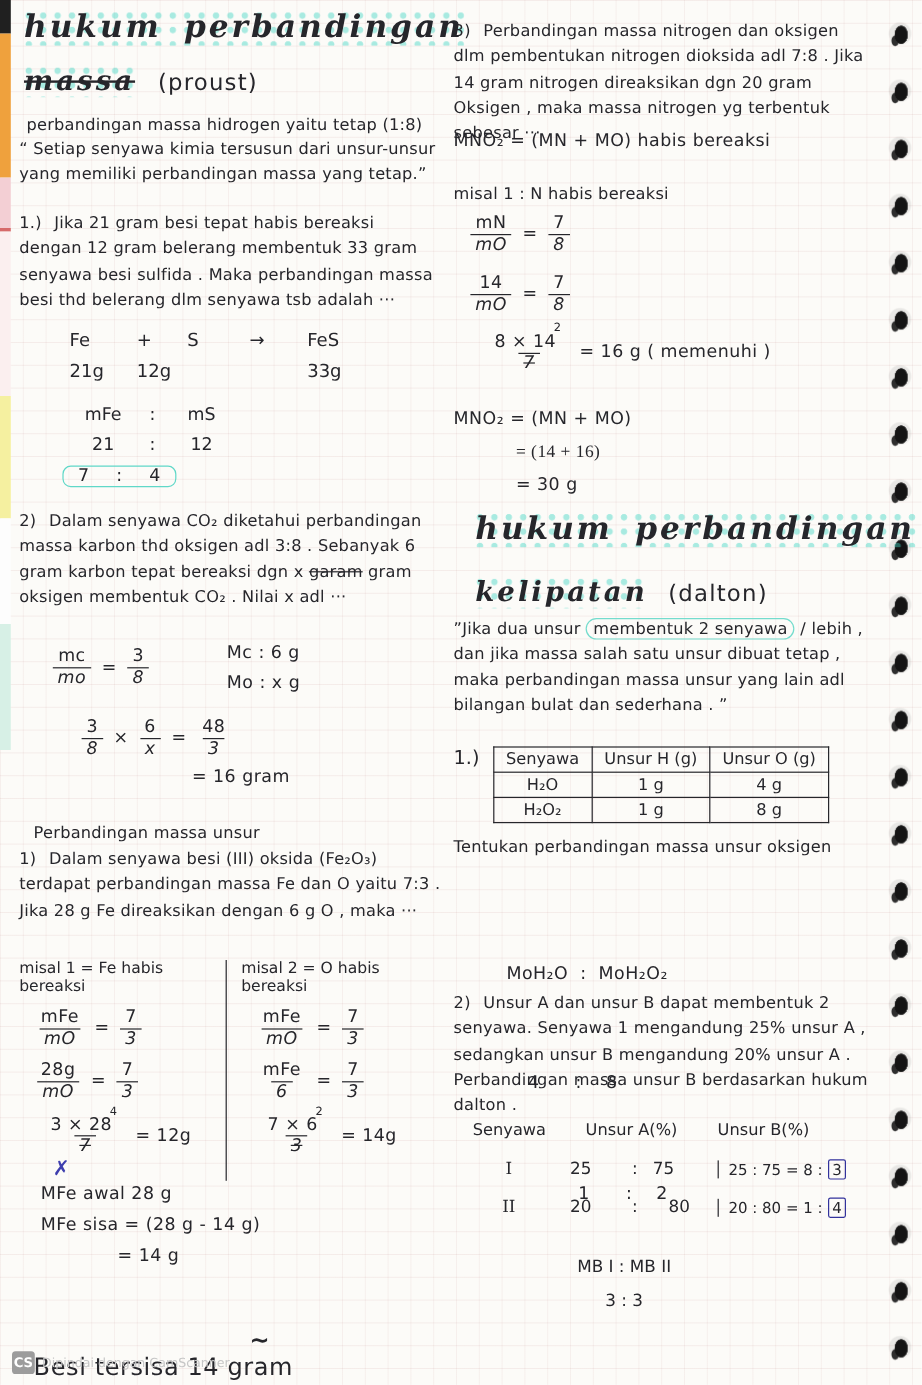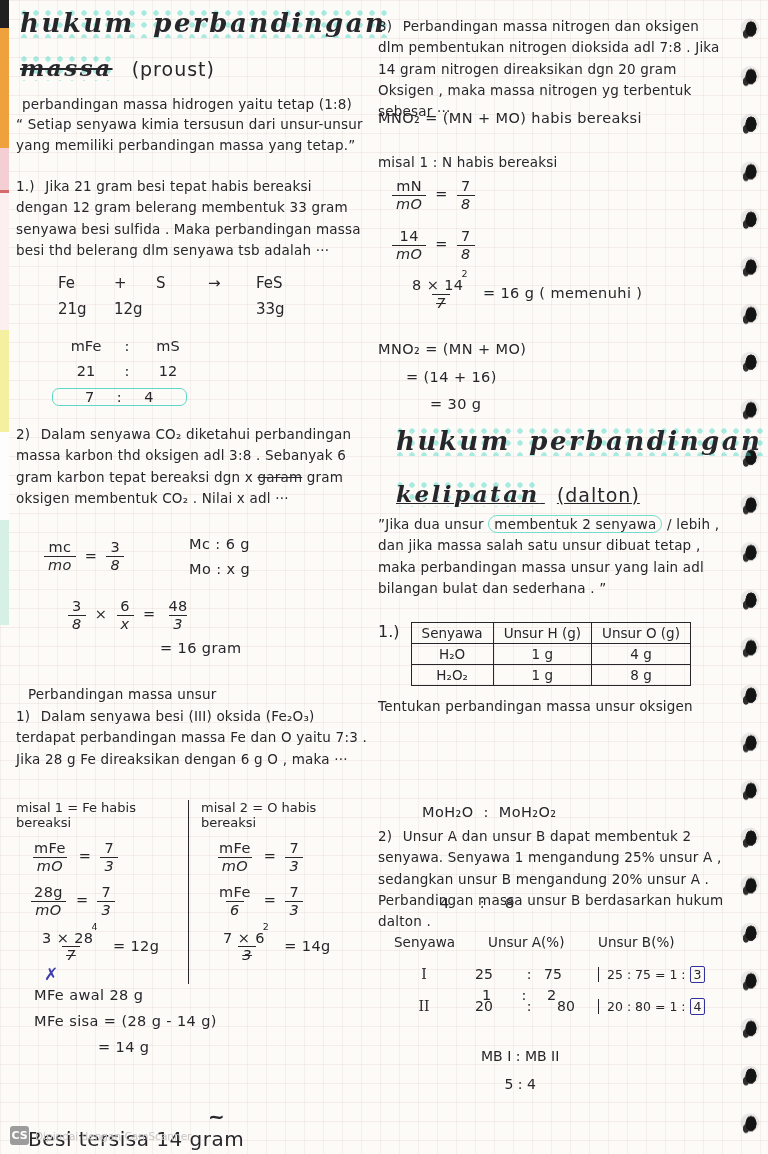--- a/index.html
+++ b/index.html
@@ -49,21 +49,21 @@
   }
   .struckword{text-decoration:line-through;}
   .paren{font-family:"DejaVu Sans", sans-serif;font-style:normal;font-weight:400;font-size:19px;letter-spacing:1px;word-spacing:2px;}
   .eq{font-size:14.5px;letter-spacing:0.4px;}
   .frac{display:inline-flex;flex-direction:column;align-items:center;vertical-align:middle;line-height:1.15;margin:0 4px;}
   .frac .n{padding:0 4px;}
   .frac .d{border-top:1.7px solid #26262b;padding:0 4px;font-style:italic;}
   .strike{text-decoration:line-through;}
   .csup{font-size:9.5px;position:relative;top:-7px;left:-2px;}
   .xmark{color:#3d3dae;font-size:17px;margin-left:10px;}
-  .tealbox{display:inline-block;border:1.7px solid #5fd8c8;border-radius:7px;padding:0 32px;}
+  .tealbox{display:inline-block;border:1.7px solid #5fd8c8;border-radius:7px;padding:0 12px;}
   .tealcircle{border:1.6px solid #74dccd;border-radius:14px;padding:0 5px;}
   .bluebox{border:1.6px solid #32329c;border-radius:2px;padding:0 3px;color:#26262b;}
   .rxn{display:grid;grid-template-columns:56px 42px 52px 48px 70px;font-size:15px;row-gap:8px;}
   .ratio{display:grid;grid-template-columns:56px 26px 56px;row-gap:9px;font-size:14.5px;text-align:center;}
   .misal{display:flex;font-size:13px;}
   .misal .mcol{width:172px;}
   .misal .mcol.m2{border-left:1.7px solid #26262b;padding-left:12px;}
   .mstep{margin:10px 0 0 10px;}
   .dtable{border-collapse:collapse;font-size:13.5px;text-align:center;}
   .dtable th,.dtable td{border:1.7px solid #26262b;font-weight:400;padding:2px 10px;}
@@ -302,26 +302,26 @@
     <div class="blk eq" style="top:276px;left:26px;">
       <span class="frac">
         <span class="n"><span>8 × 14</span><sup class="csup">2</sup></span>
         <span class="d strike">7</span>
       </span>
       <span>= 16 g ( memenuhi )</span>
     </div>
 
     <div class="blk eq" style="top:336px;left:0;line-height:1.9;">
       <div>MNO₂ = (MN + MO)</div>
-      <div style="margin-left:28px;">=  (14 + 16)</div>
+      <div style="margin-left:52px;font-family:Liberation Serif, serif;">=  (14 + 16)</div>
       <div style="margin-left:52px;">=  30 g</div>
     </div>
 
     <div class="blk script hl" style="top:426px;left:18px;">hukum perbandingan</div>
-    <div class="blk" style="top:480px;left:18px;text-decoration:underline;">
+    <div class="blk" style="top:480px;left:18px;">
       <span class="script small hl">kelipatan</span>
       <span class="paren" style="margin-left:12px;">(dalton)</span>
     </div>
 
     <div class="blk p" style="top:514px;left:0;width:350px;">
       <span>”Jika dua unsur</span>
       <span class="tealcircle">membentuk 2 senyawa</span>
       <span>/ lebih , dan jika massa salah satu unsur dibuat tetap , maka perbandingan massa unsur yang lain adl bilangan bulat dan sederhana . ”</span>
     </div>
 
@@ -365,39 +365,39 @@
         <span style="width:94px;">Senyawa</span>
         <span style="width:110px;">Unsur A(%)</span>
         <span style="width:110px;">Unsur B(%)</span>
       </div>
       <div class="t2row">
         <span style="width:60px;text-align:center;font-family:'DejaVu Serif',serif;">I</span>
         <span style="width:60px;text-align:center;">25</span>
         <span style="width:30px;text-align:center;">:</span>
         <span style="width:44px;text-align:left;">75</span>
         <span class="t2note">
-          <span>25 : 75 = 1 :</span>
+          <span>25 : 75 = 8 :</span>
           <span class="bluebox">3</span>
         </span>
       </div>
       <div class="t2row">
         <span style="width:60px;text-align:center;font-family:'DejaVu Serif',serif;">II</span>
         <span style="width:60px;text-align:center;">20</span>
         <span style="width:30px;text-align:center;">:</span>
         <span style="width:44px;text-align:center;">80</span>
         <span class="t2note">
           <span>20 : 80 = 1 :</span>
           <span class="bluebox">4</span>
         </span>
       </div>
     </div>
 
     <div class="blk centerlines" style="top:1042px;left:70px;margin-left:33px;">
       <div>MB I  :  MB II</div>
-      <div>5   :   4</div>
+      <div>3   :   3</div>
     </div>
   </div>
 
   <div class="squiggle">~</div>
 
   <div class="watermark">
     <div class="wmlogo">CS</div>
     <div class="wmtext">Dipindai dengan CamScanner</div>
   </div>
 

